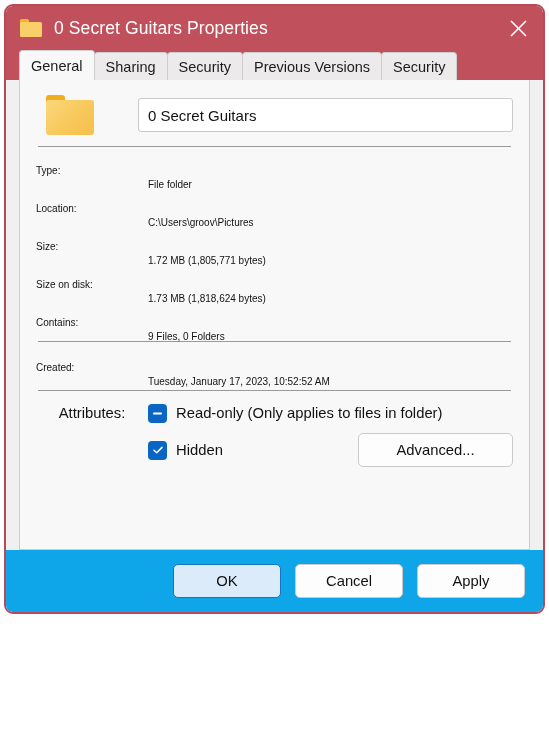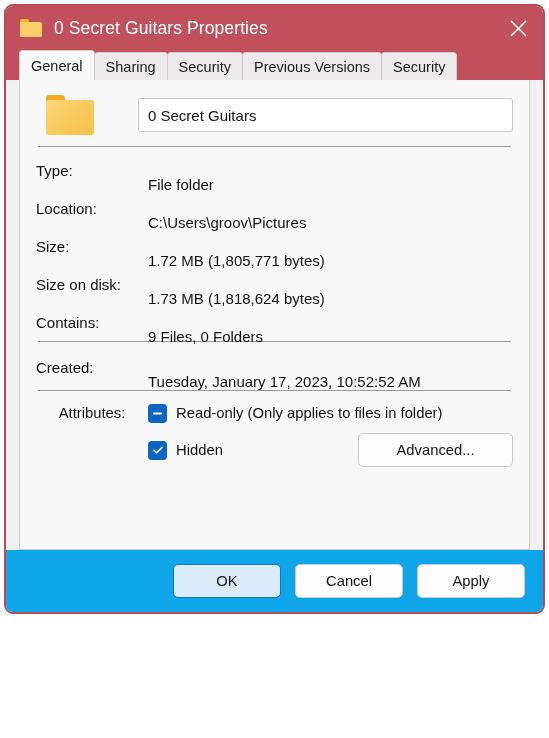--- a/index.html
+++ b/index.html
@@ -173,21 +173,21 @@
     background: #9a9a9a;
     margin: 0 2px;
   }
 
   
   #info-block { padding-top: 4px; }
   .info-row {
     display: flex;
     align-items: center;
     height: 38px;
-    font-size: 15px;
+    font-size: 10px;
     color: #111111;
   }
   .info-label {
     width: 112px;
     flex: 0 0 112px;
     white-space: nowrap;
   }
   .info-value { white-space: nowrap; margin-top: 29px; }
 
   #created-block { padding-top: 2px; }

